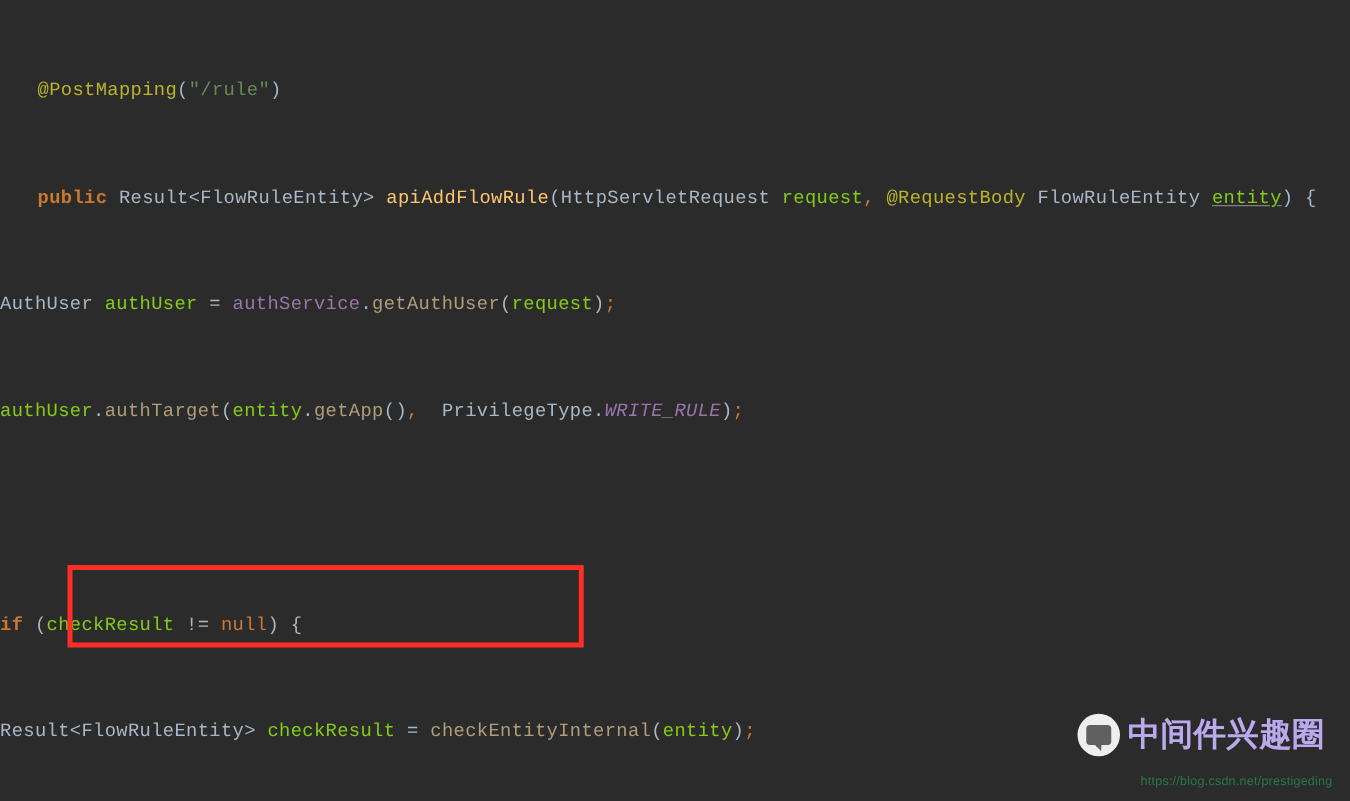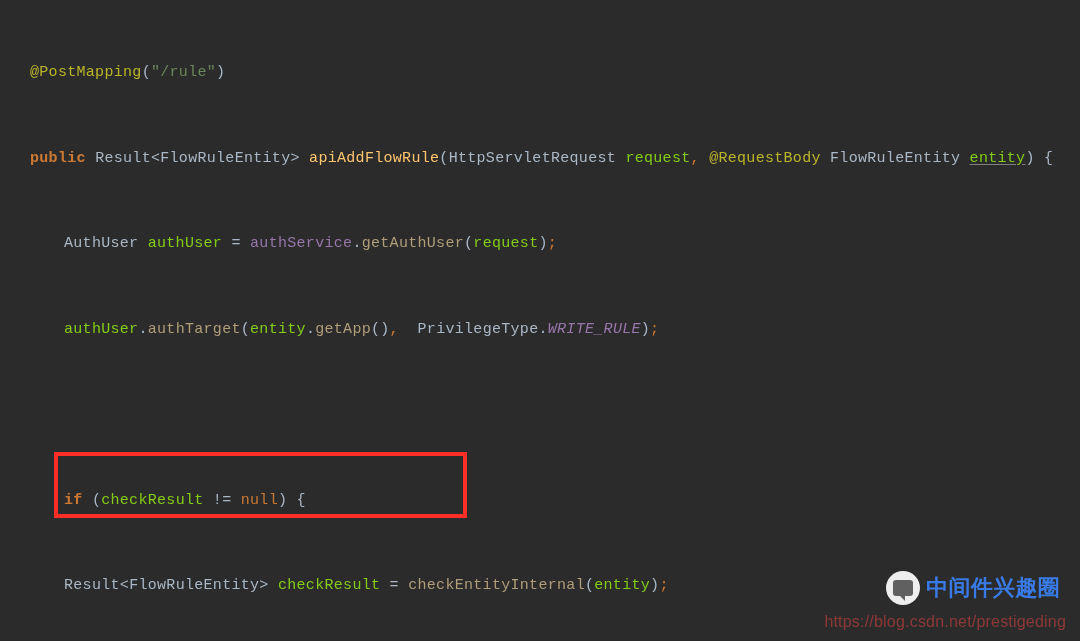--- a/index.html
+++ b/index.html
@@ -12,21 +12,21 @@
     letter-spacing: 0.3px;
     position: relative;
   }
   .code-area {
     padding: 2px 0 0 0;
     line-height: 28.5px;
     white-space: pre;
   }
   .line { display: block; }
   .indent1 { padding-left: 30px; }
-  .indent2 { padding-left: 64px; }
+  .indent2 { }
 
   
   .kw      { color: #cc7832; font-weight: bold; }
   .name    { color: #84cc16; }
   .type    { color: #a9b7c6; }
   .call    { color: #b09d79; }
   .anno    { color: #bbb529; }
   .string  { color: #6a8759; }
   .null    { color: #cc7832; }
   .punct   { color: #a9b7c6; }
@@ -45,44 +45,44 @@
     pointer-events: none;
   }
 
   .watermark-logo {
     position: absolute;
     right: 20px;
     bottom: 36px;
     display: flex;
     align-items: center;
     gap: 6px;
-    color: #3b82f6;
+    color: #c4b5fd;
     font-family: Liberation Sans, sans-serif;
-    font-size: 22px;
+    font-size: 26px;
     font-weight: 600;
     opacity: 0.92;
   }
   .watermark-logo .circle {
     width: 34px; height: 34px; border-radius: 50%; background: #ffffff; position: relative;
     display: flex; align-items: center; justify-content: center;
   }
   .watermark-logo .bubble {
     width: 20px; height: 16px; background: #656565; border-radius: 3px; position: relative;
   }
   .watermark-logo .bubble::after{
     content:""; position:absolute; bottom:-5px; left:4px;
     border:4px solid transparent; border-top-color:#656565; border-right-color:#656565;
   }
   .watermark-url {
     position: absolute;
     right: 14px;
     bottom: 10px;
     font-family: Arial, sans-serif;
-    font-size: 16px;
-    color: #ef4444;
+    font-size: 10px;
+    color: #22c55e;
     opacity: 0.5;
     letter-spacing: 0.2px;
     text-align: right;
   }
 </style>
 </head>
 <body>
 
 <div class="code-area">
 

